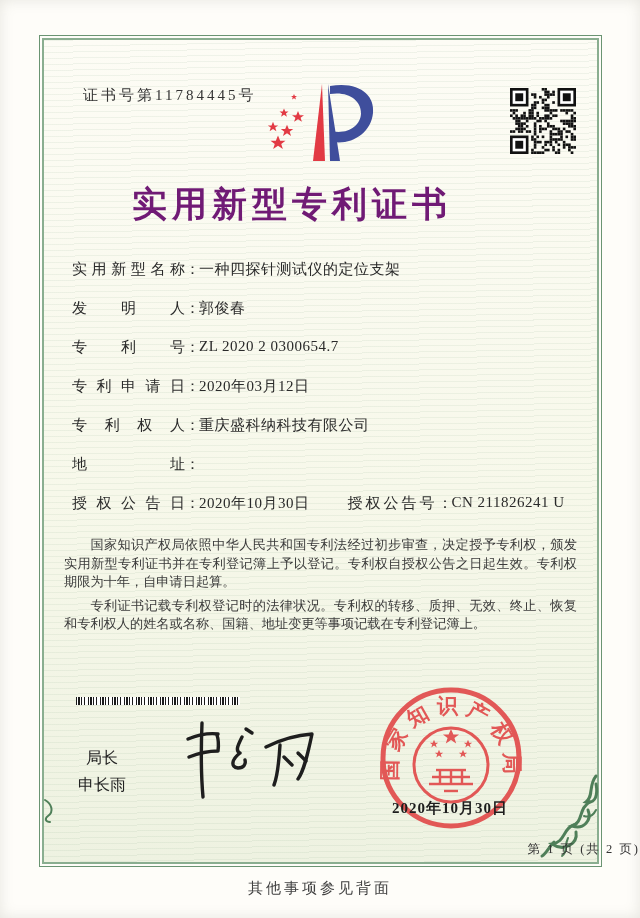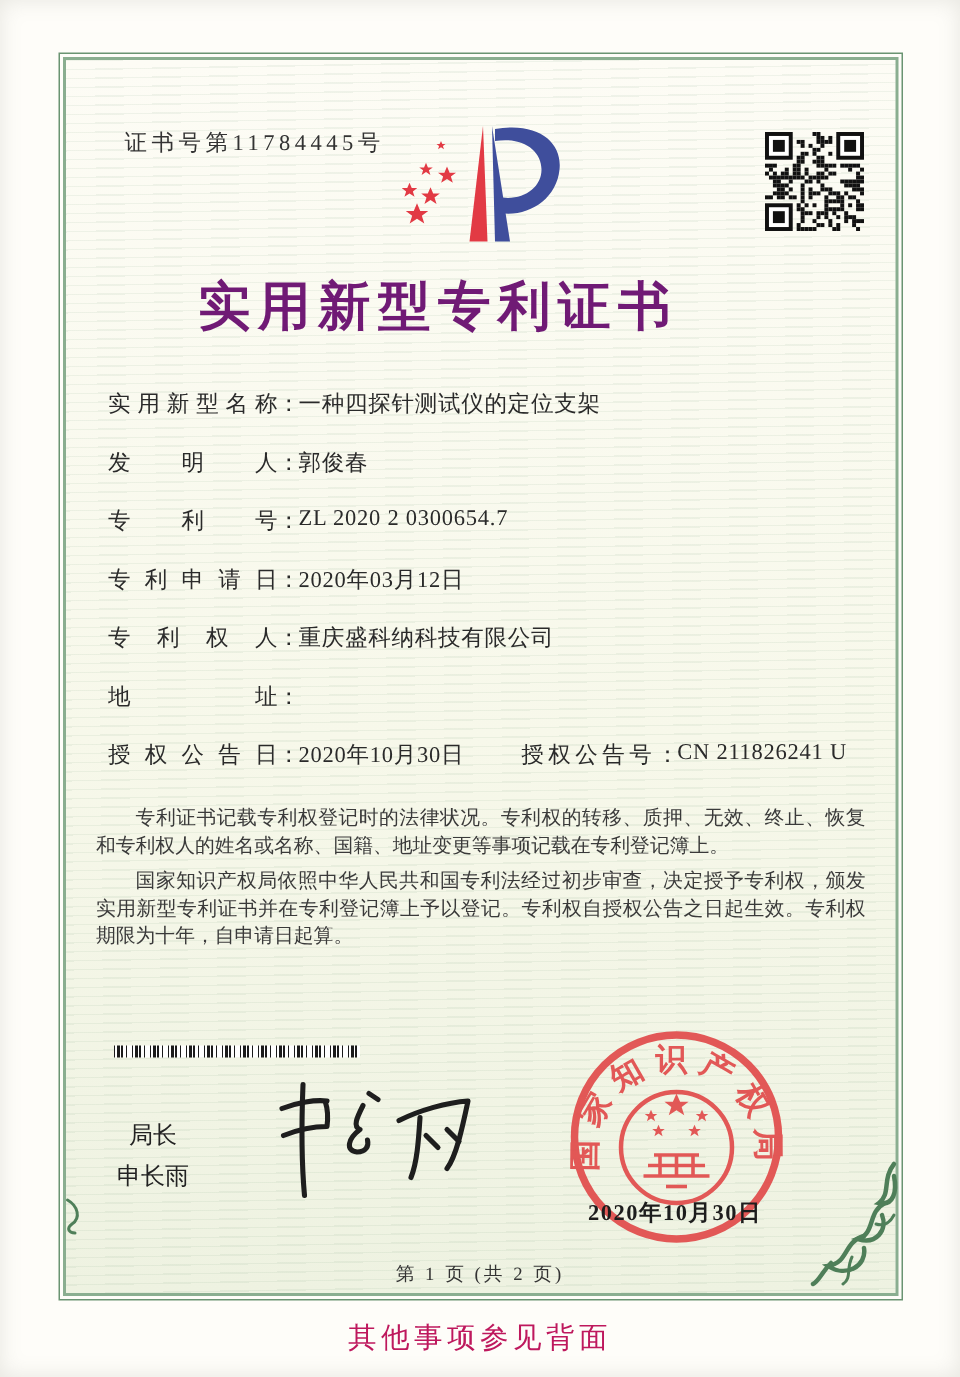--- a/index.html
+++ b/index.html
@@ -29,22 +29,22 @@
   .fvalue{letter-spacing:.5px;}
   .grant2{margin-left:38px;}
   .glabel{letter-spacing:3px;}
   .paras{left:64px;top:536px;width:513px;font-size:13.2px;line-height:18.6px;
          color:#3a3a3a;text-align:justify;}
   .paras p{margin:0 0 5px 0;text-indent:2em;}
   .barcode{left:76px;top:697px;width:164px;height:8px;
     background:repeating-linear-gradient(90deg,#1b1b1b 0 1px,#fff 1px 2px,#1b1b1b 2px 4px,#fff 4px 5px,#1b1b1b 5px 6px,#fff 6px 8px,#1b1b1b 8px 9px,#fff 9px 12px);}
   .commissioner{left:78px;top:744px;font-size:16px;line-height:27px;color:#222;text-align:center;}
   .seal-date{left:392px;top:799px;font-size:15px;font-weight:bold;letter-spacing:1px;color:#1d1d1d;z-index:5;}
-  .pageno{left:0;top:841px;width:640px;text-align:center;font-size:12.5px;letter-spacing:2px;color:#333;}
-  .backnote{left:0;top:879px;width:640px;text-align:center;font-size:19px;letter-spacing:3px;color:#be185d;}
+  .pageno{left:0;top:841px;width:640px;text-align:right;font-size:12.5px;letter-spacing:2px;color:#333;}
+  .backnote{left:0;top:879px;width:640px;text-align:center;font-size:15px;letter-spacing:3px;color:#404040;}
   svg{display:block;}
 </style>
 </head>
 <body>
 
 <div class="page">
 
   <div class="frame abs">
     <div class="frame-inner"></div>
   </div>
@@ -317,22 +317,22 @@
       <span class="flabel">授权公告日</span>
         <span class="fcolon">：</span>
         <span class="fvalue">2020年10月30日</span>
       <span class="grant2 glabel">授权公告号</span>
         <span class="fcolon">：</span>
         <span class="fvalue">CN 211826241 U</span>
     </div>
   </div>
 
   <div class="abs paras">
+    <p>国家知识产权局依照中华人民共和国专利法经过初步审查，决定授予专利权，颁发实用新型专利证书并在专利登记簿上予以登记。专利权自授权公告之日起生效。专利权期限为十年，自申请日起算。</p>
     <p>专利证书记载专利权登记时的法律状况。专利权的转移、质押、无效、终止、恢复和专利权人的姓名或名称、国籍、地址变更等事项记载在专利登记簿上。</p>
-    <p>国家知识产权局依照中华人民共和国专利法经过初步审查，决定授予专利权，颁发实用新型专利证书并在专利登记簿上予以登记。专利权自授权公告之日起生效。专利权期限为十年，自申请日起算。</p>
   </div>
 
   <div class="abs barcode"></div>
 
   <div class="abs commissioner">
     <div>局长</div>
     <div>申长雨</div>
   </div>
 
   <div class="abs" style="left:180px;top:713px;width:142px;height:92px;">

